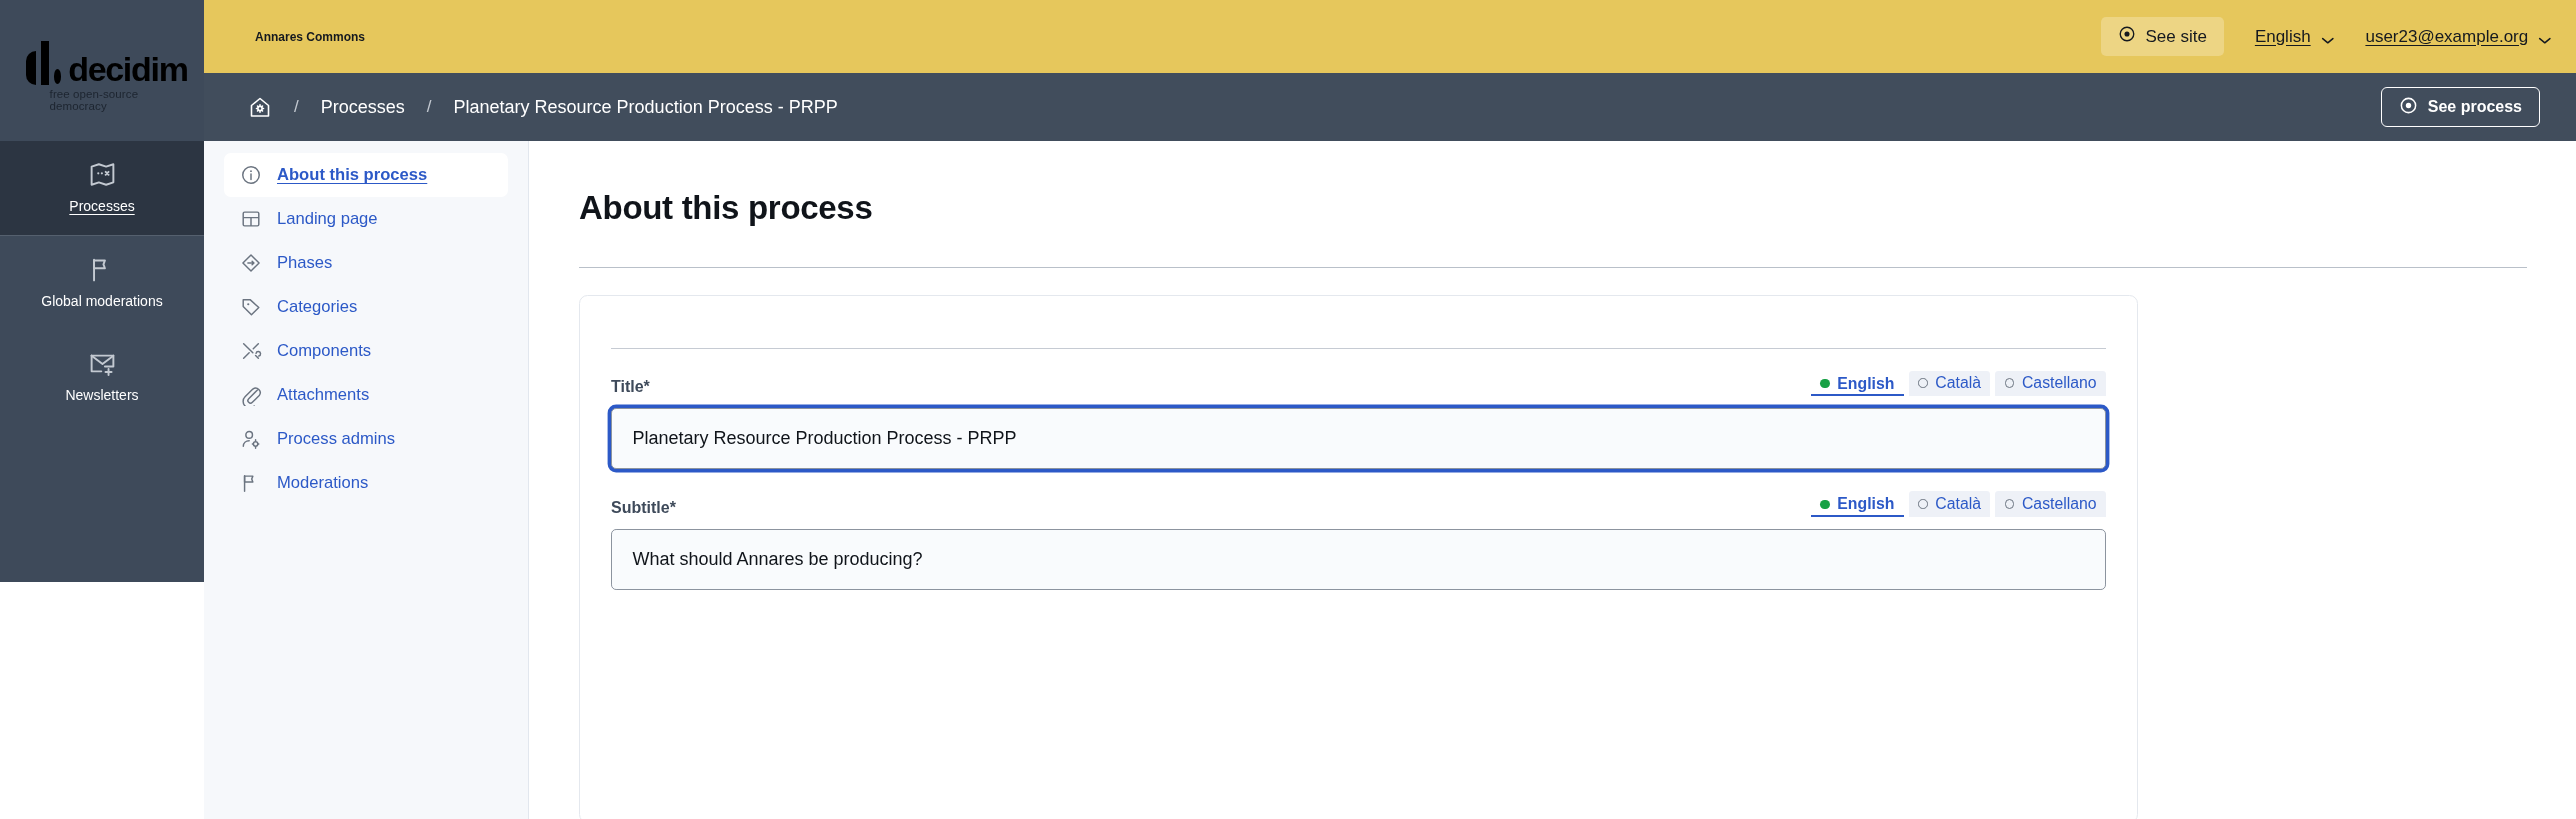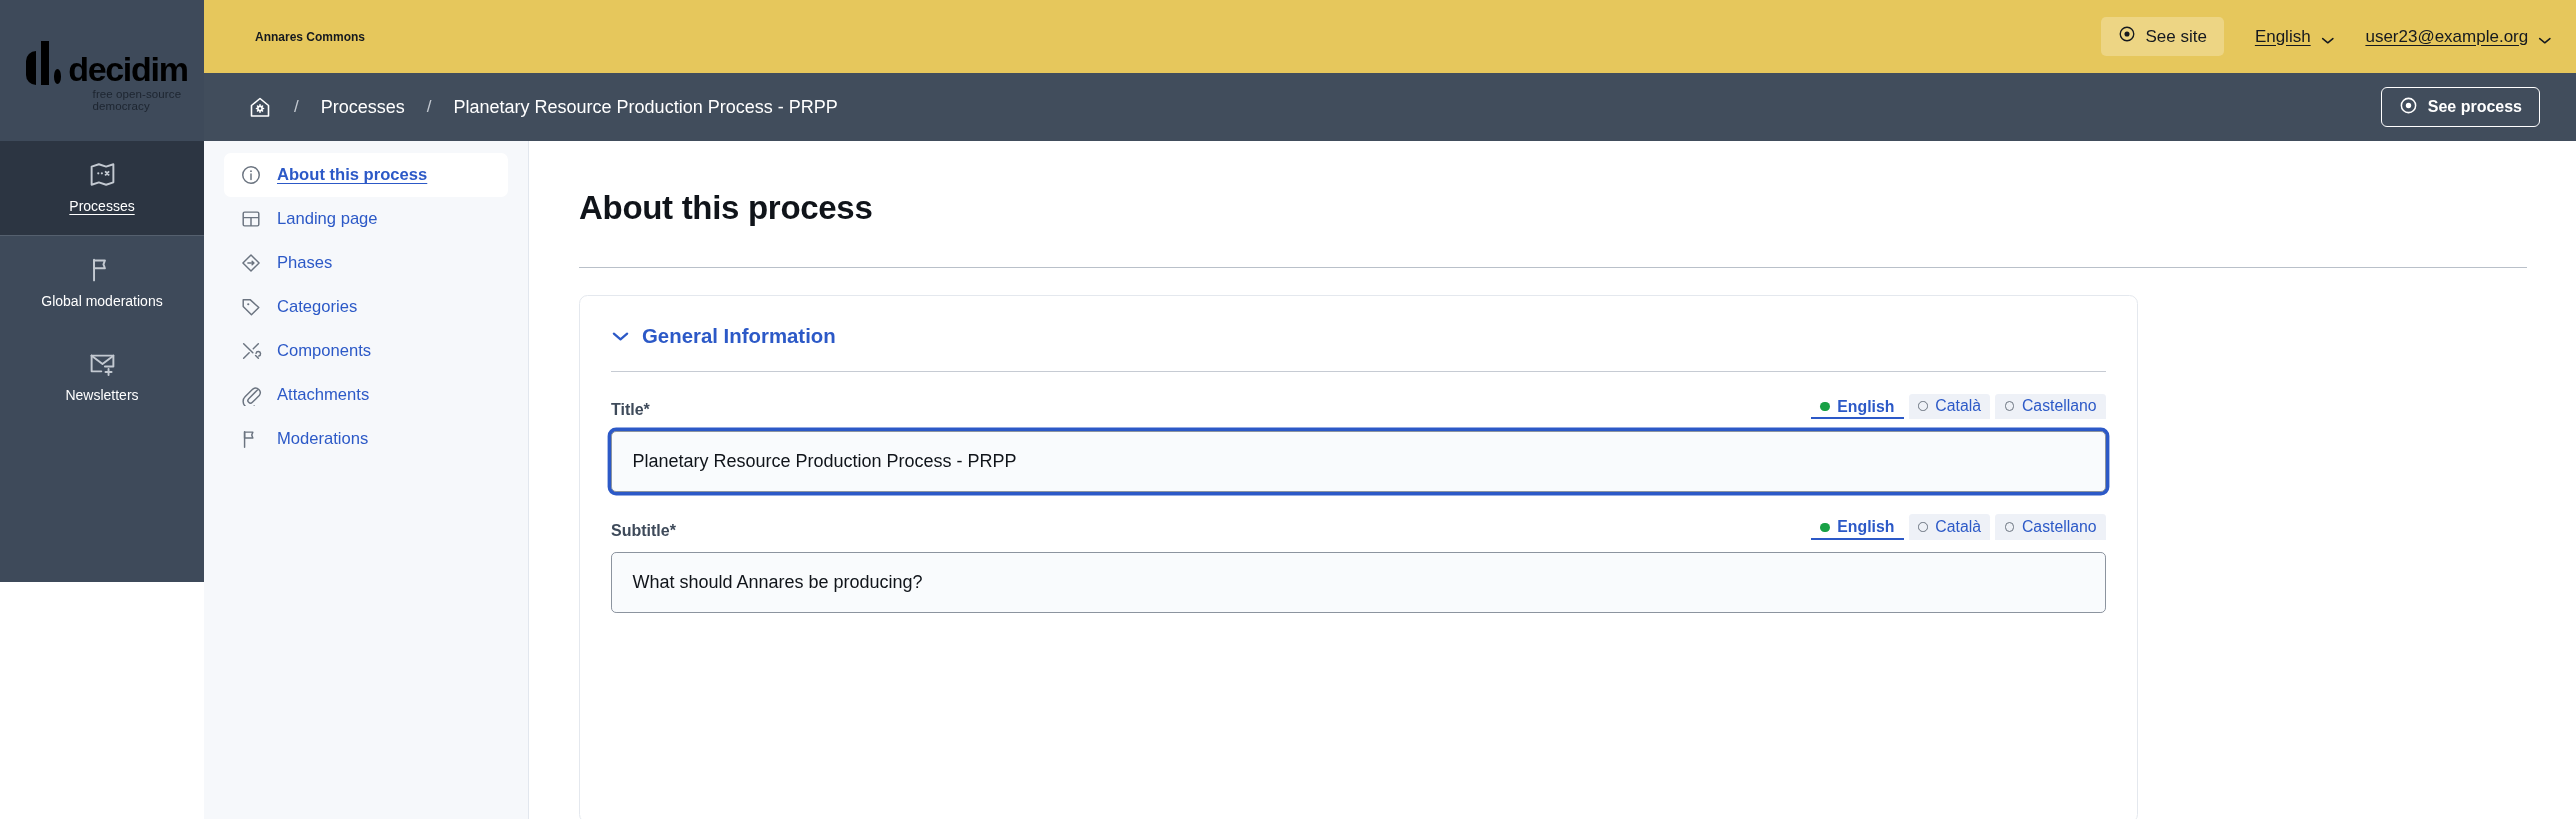--- a/index.html
+++ b/index.html
@@ -26,21 +26,21 @@
     width: 20.4px; height: 34px; background: #000;
     border-top-left-radius: 10.2px; border-bottom-left-radius: 10.2px;
   }
   .logo-bar-b { width: 17px; height: 44px; background: #000; }
   .logo-dot { width: 15.3px; height: 15.3px; border-radius: 50%; background:#000; margin-bottom: 0.9px; }
   .logo-word {
     font-size: 34px; font-weight: bold; color: #000;
     letter-spacing: -1.3px; line-height: 0.9; margin-left: 1.7px;
   }
   .logo-tagline {
-    font-size: 11.5px; color: #1d2530; margin-top: 3.4px; margin-left: 67px;
+    font-size: 11.5px; color: #1d2530; margin-top: 3.4px; margin-left: 24px;
     letter-spacing: 0.1px;
   }
 
   #rail-nav { position: absolute; left:0; top: 141px; width: 204px; }
   .rail-item {
     width: 204px; padding: 19px 5.1px 22px 5.1px;
     display: flex; flex-direction: column; align-items: center; gap: 10.2px;
     color: #ffffff; text-decoration: none; cursor: pointer;
   }
   .rail-item.active { background: #2c3542; }
@@ -347,48 +347,51 @@
 
   <a class="snav-item" href="#">
     <span class="snav-icon">
       <svg viewBox="0 0 24 24" fill="none" stroke="#6b7480" stroke-width="1.6" stroke-linecap="round" stroke-linejoin="round" width="22" height="22">
         <path d="M19 6.5L9.5 16a2.8 2.8 0 004 4L21 12.5a5 5 0 00-7-7L5.5 14a7 7 0 0010 10"></path>
       </svg>
     </span>
     <span class="snav-label">Attachments</span>
   </a>
 
+  <a class="snav-item" href="#">
+    <span class="snav-icon">
+      <svg viewBox="0 0 24 24" fill="none" stroke="#6b7480" stroke-width="1.6" stroke-linecap="round" stroke-linejoin="round" width="22" height="22">
+        <circle cx="10" cy="7.5" r="3.6"></circle>
+        <path d="M3.6 20c0-3.6 2.9-6 6.4-6"></path>
+        <circle cx="17" cy="17.5" r="2.4"></circle>
+        <path d="M17 14v-1.1M17 22v-1.1M13.5 17.5h1.1M19.4 17.5h1.1"></path>
+      </svg>
+    </span>
+    <span class="snav-label">Process admins</span>
+  </a>
 
   <a class="snav-item" href="#">
     <span class="snav-icon">
       <svg viewBox="0 0 24 24" fill="none" stroke="#6b7480" stroke-width="1.6" stroke-linecap="round" stroke-linejoin="round" width="22" height="22">
         <path d="M5 21V4"></path>
           <path d="M5 4.5h9l-1.2 3.2L14 11H5z"></path>
       </svg>
     </span>
     <span class="snav-label">Moderations</span>
   </a>
 
 </nav>
 
 <main id="main">
 
   <h1 id="page-title">About this process</h1>
   <div id="title-rule"></div>
 
   <section id="general-card">
 
-    <div id="gi-header">
-      <span style="display:flex;">
-        <svg viewBox="0 0 20 12" fill="none" stroke="#2c59c7" stroke-width="2.4" stroke-linecap="round" stroke-linejoin="round" width="19" height="12">
-          <path d="M3 3.5l7 6 7-6"></path>
-        </svg>
-      </span>
-      <h2 id="gi-title">General Information</h2>
-    </div>
     <div id="gi-rule"></div>
 
     <div class="field">
       <div class="field-head">
         <label class="field-label">Title*</label>
         <div class="lang-tabs">
           <div class="lang-tab active">
             <span class="lang-dot filled"></span>
             <span class="lang-name">English</span>
           </div>

